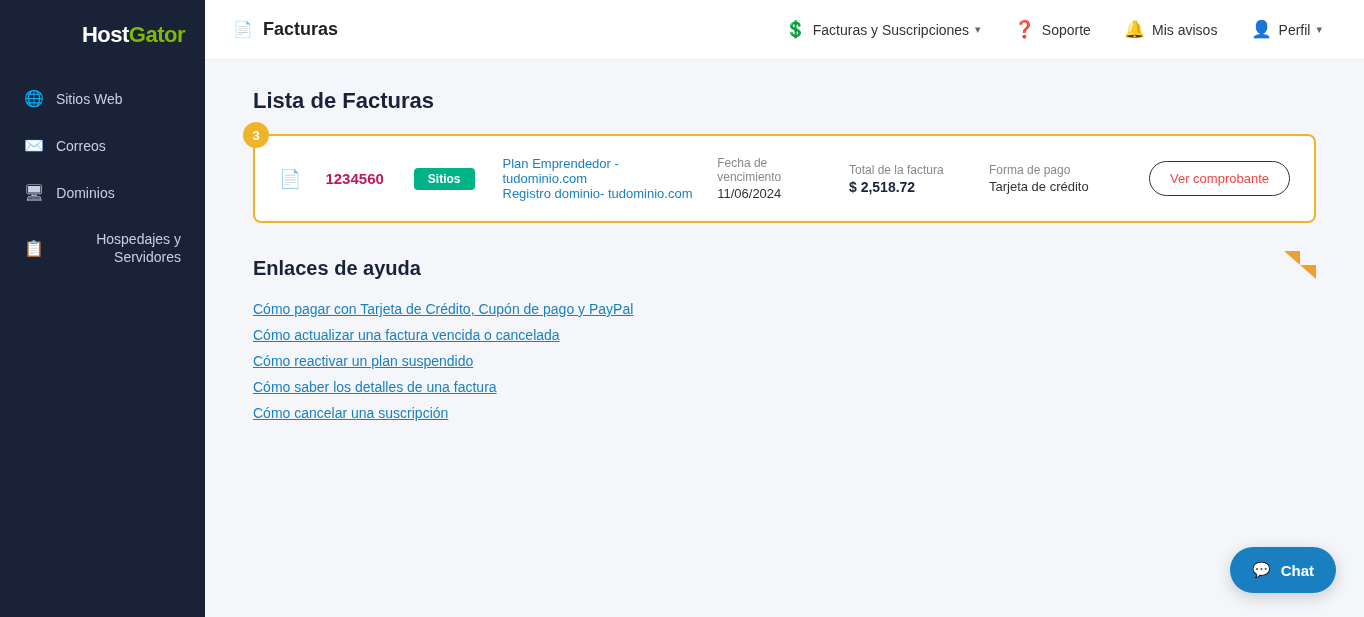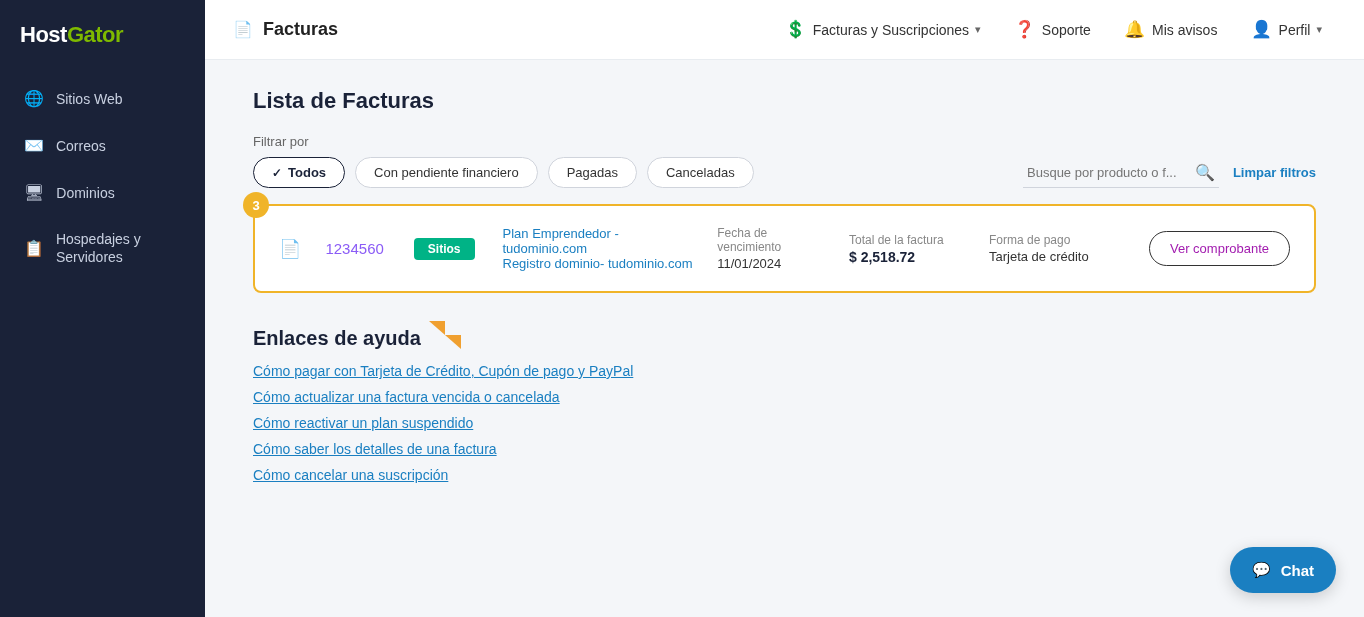--- a/index.html
+++ b/index.html
@@ -7,20 +7,21 @@
 
     
     .sidebar {
       width: 205px;
       background: #1a2238;
       color: #fff;
       flex-shrink: 0;
       display: flex;
       flex-direction: column;
       padding: 0;
+      text-align: right;
     }
     .sidebar-logo {
       padding: 22px 20px 28px 20px;
       font-size: 22px;
       font-weight: 800;
       color: #fff;
       letter-spacing: -0.5px;
     }
     .sidebar-logo span { color: #7fba00; }
     .sidebar-nav { display: flex; flex-direction: column; gap: 2px; }
@@ -111,50 +112,50 @@
       font-size: 13px; font-weight: 700;
       z-index: 2;
     }
     .invoice-row {
       display: flex; align-items: center;
       padding: 20px 24px; gap: 20px;
       border-bottom: 1px solid #f0f2f5;
     }
     .invoice-row:last-child { border-bottom: none; }
     .invoice-icon { font-size: 18px; color: #555; margin-right: 4px; }
-    .invoice-id { font-size: 15px; font-weight: 400; color: #8b5cf6; margin-right: 10px; }
+    .invoice-id { font-size: 15px; font-weight: 700; color: #be185d; margin-right: 10px; }
     .status-badge {
       background: #00b386; color: #fff;
       padding: 4px 14px; border-radius: 4px;
       font-size: 12px; font-weight: 700;
     }
     .invoice-desc { margin-left: 8px; }
     .invoice-desc div { font-size: 13px; color: #1a7fc1; cursor: pointer; }
     .invoice-dates { margin-left: auto; }
     .invoice-field-label { font-size: 12px; color: #888; }
     .invoice-field-value { font-size: 13px; color: #333; margin-top: 2px; }
     .invoice-total { min-width: 120px; }
     .invoice-total .invoice-field-value { font-size: 14px; font-weight: 600; color: #1a2238; }
     .invoice-payment { min-width: 140px; }
     .ver-comprobante-btn {
       margin-left: auto;
       padding: 9px 20px;
       border: 1.5px solid #333;
       border-radius: 20px;
       background: #fff;
-      color: #a21caf;
+      color: #ef4444;
       font-size: 13px;
       font-weight: 500;
       cursor: pointer;
       white-space: nowrap;
     }
 
     
     .help-section { background: #f4f6f9; padding-top: 4px; }
-    .help-title-row { display: flex; align-items: center; gap: 8px; margin-bottom: 8px; }
+    .help-title-row { display: flex; align-items: center; gap: 8px; margin-bottom: 16px; justify-content: space-between; }
     .help-title { font-size: 20px; font-weight: 700; color: #1a2238; }
     .help-icon { font-size: 22px; color: #f0a030; }
     .help-links { display: flex; flex-direction: column; gap: 10px; }
     .help-link { color: #1a7fc1; font-size: 14px; text-decoration: underline; cursor: pointer; }
 
     
     .chat-btn {
       position: fixed; bottom: 24px; right: 28px;
       background: #1a7fc1; color: #fff;
       border-radius: 28px; padding: 14px 22px;
@@ -218,50 +219,34 @@
         <span style="font-size:17px;color:#555">👤</span>
         <span>Perfil</span>
         <span class="chevron">▾</span>
       </div>
     </div>
   </header>
 
   <div class="content">
     <h1 class="page-title">Lista de Facturas</h1>
 
-    <div class="filter-section">
-      <div class="filter-label">Filtrar por</div>
-      <div class="filter-bar">
-        <button class="filter-btn active">Todos</button>
-        <button class="filter-btn">Con pendiente financiero</button>
-        <button class="filter-btn">Pagadas</button>
-        <button class="filter-btn">Canceladas</button>
-        <div class="filter-right">
-          <div class="search-box">
-            <input type="text" placeholder="Busque por producto o f..." style="">
-            <span class="search-icon">🔍</span>
-          </div>
-          <a class="clear-filters">Limpar filtros</a>
-        </div>
-      </div>
-    </div>
 
     <div class="invoice-list-wrapper">
       <div class="step-badge">3</div>
       <div class="invoice-row">
         <span class="invoice-icon">📄</span>
         <span class="invoice-id">1234560</span>
         <span class="status-badge">Sitios</span>
         <div class="invoice-desc">
           <div>Plan Emprendedor - tudominio.com</div>
           <div>Registro dominio- tudominio.com</div>
         </div>
         <div class="invoice-dates">
           <div class="invoice-field-label">Fecha de vencimiento</div>
-          <div class="invoice-field-value">11/01/2024</div>
+          <div class="invoice-field-value">11/06/2024</div>
         </div>
         <div class="invoice-total">
           <div class="invoice-field-label">Total de la factura</div>
           <div class="invoice-field-value">$ 2,518.72</div>
         </div>
         <div class="invoice-payment">
           <div class="invoice-field-label">Forma de pago</div>
           <div class="invoice-field-value">Tarjeta de crédito</div>
         </div>
         <button class="ver-comprobante-btn">Ver comprobante</button>

